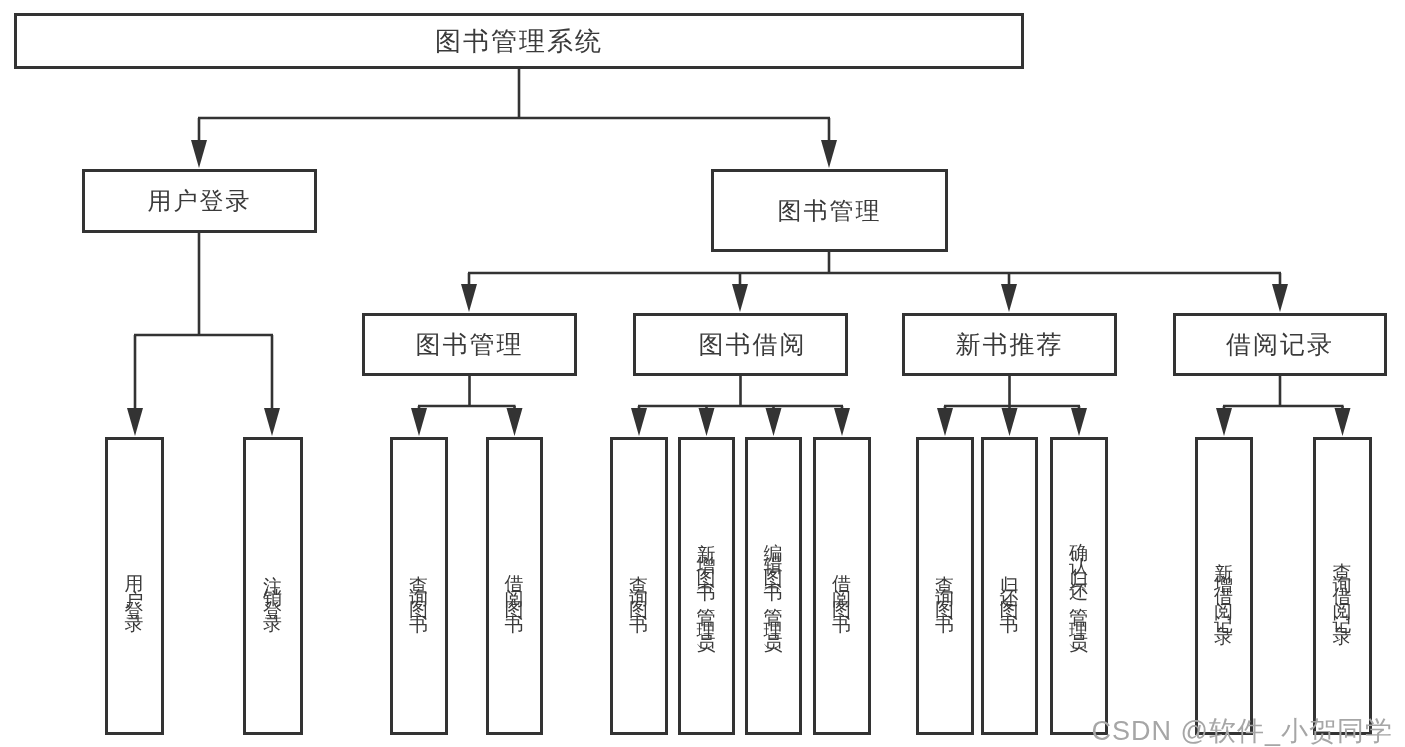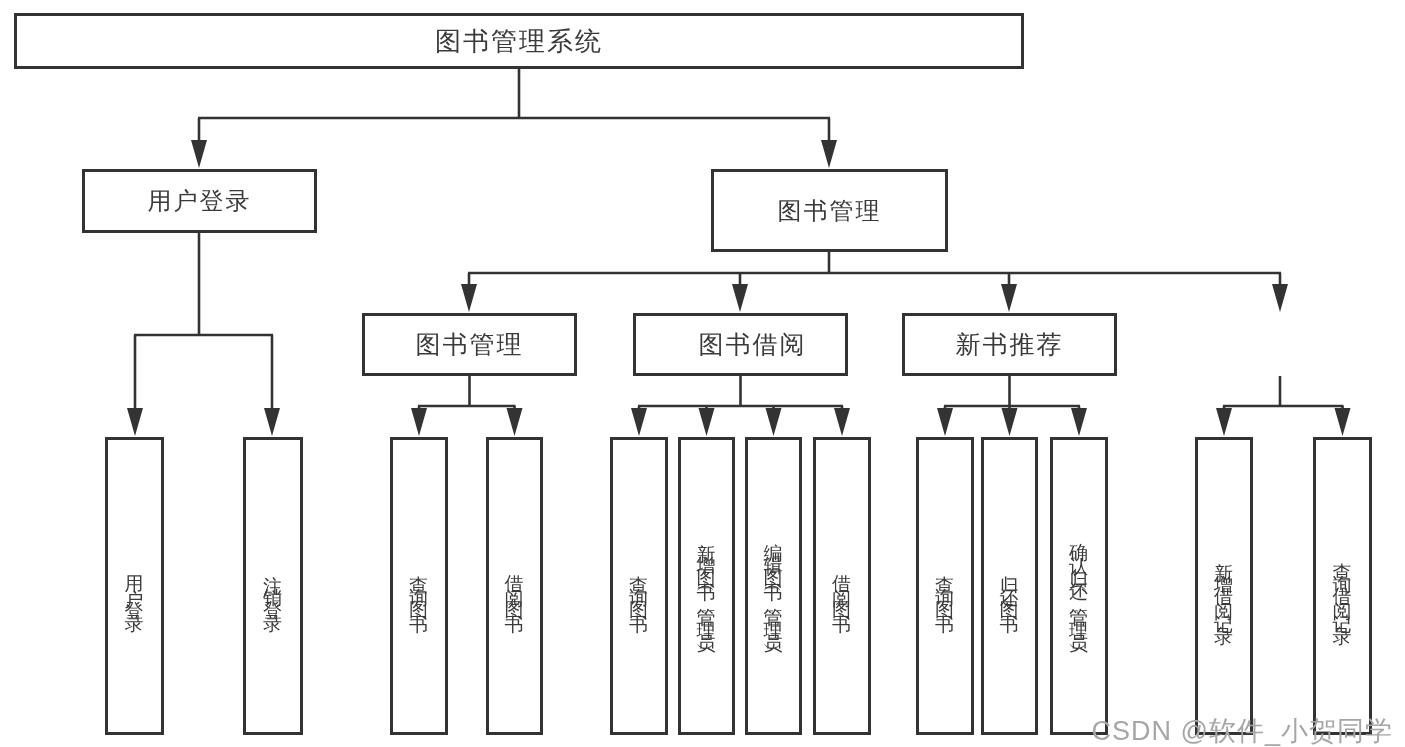--- a/index.html
+++ b/index.html
@@ -131,20 +131,23 @@
 
   <div class="box lvl3" style="left:362px;top:313px;width:215px;height:63px;">
     <span class="h-label">图书管理</span>
   </div>
   <div class="box lvl3" style="left:633px;top:313px;width:215px;height:63px;padding-left:24px;">
     <span class="h-label">图书借阅</span>
   </div>
   <div class="box lvl3" style="left:902px;top:313px;width:215px;height:63px;">
     <span class="h-label">新书推荐</span>
   </div>
+  <div class="box lvl3" style="left:1173px;top:313px;width:214px;height:63px;">
+    <span class="h-label">借阅记录</span>
+  </div>
 
   <div class="box leaf" style="left:105px;width:59px;">
     <span class="v-label">用户登录</span>
   </div>
   <div class="box leaf" style="left:243px;width:60px;">
     <span class="v-label">注销登录</span>
   </div>
 
   <div class="box leaf" style="left:390px;width:58px;">
     <span class="v-label">查询图书</span>

